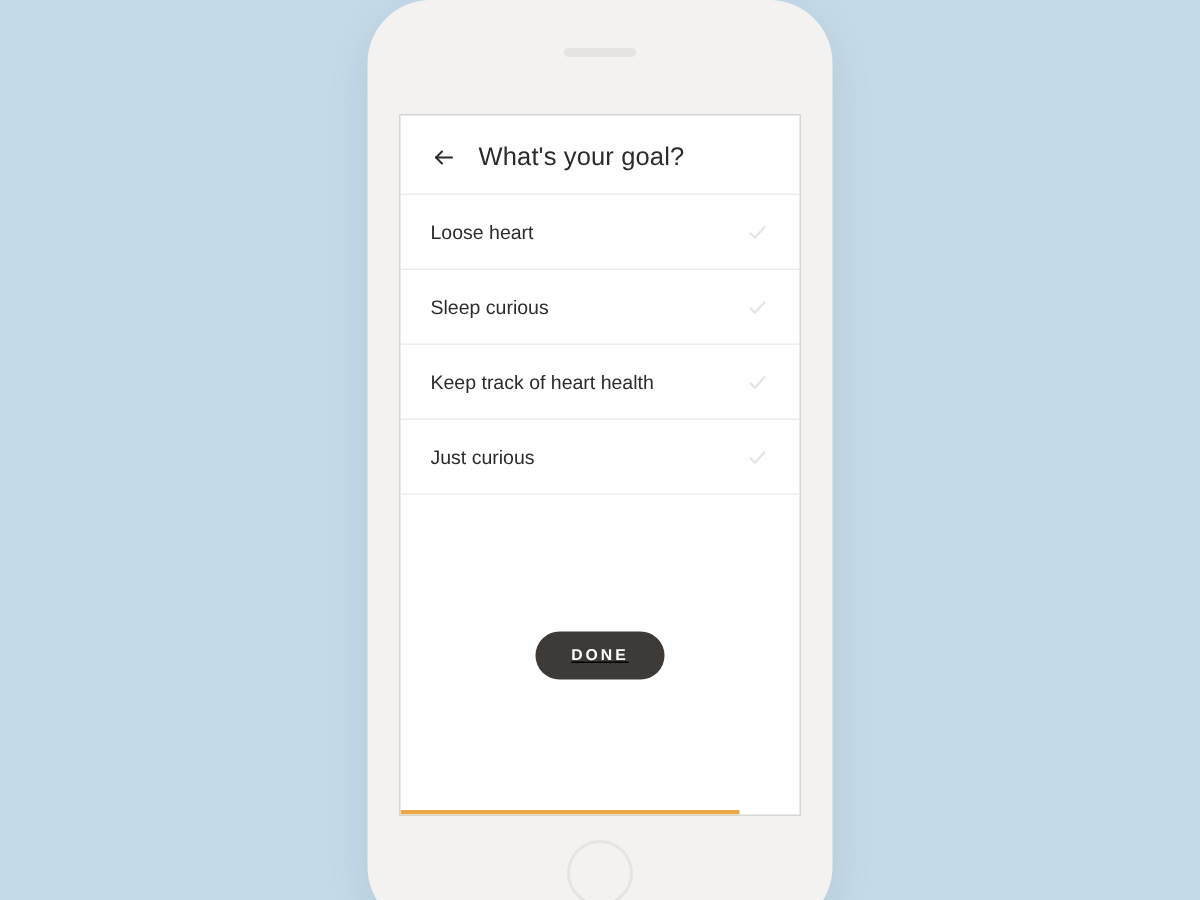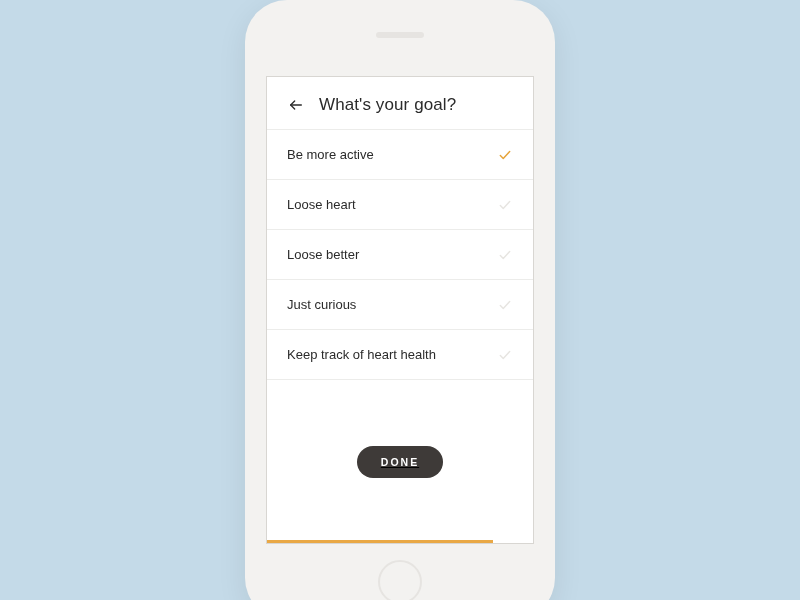--- a/index.html
+++ b/index.html
@@ -190,58 +190,50 @@
             <line x1="20" y1="12" x2="4" y2="12"></line>
             <polyline points="10 18 4 12 10 6"></polyline>
           </svg>
         </div>
         <div class="page-title">What's your goal?</div>
       </div>
     </div>
 
     <div class="options">
 
-      <div class="option">
-        <span class="option-label">Be more active</span>
-        <span class="check selected">
-          <svg viewBox="0 0 24 24" fill="none" stroke-width="2.5" stroke-linecap="round" stroke-linejoin="round">
-            <polyline points="4 13 9 18 20 6"></polyline>
-          </svg>
-        </span>
-      </div>
 
       <div class="option">
         <span class="option-label">Loose heart</span>
         <span class="check unselected">
           <svg viewBox="0 0 24 24" fill="none" stroke-width="2.5" stroke-linecap="round" stroke-linejoin="round">
             <polyline points="4 13 9 18 20 6"></polyline>
           </svg>
         </span>
       </div>
 
       <div class="option">
-        <span class="option-label">Loose better</span>
+        <span class="option-label">Sleep curious</span>
+        <span class="check unselected">
+          <svg viewBox="0 0 24 24" fill="none" stroke-width="2.5" stroke-linecap="round" stroke-linejoin="round">
+            <polyline points="4 13 9 18 20 6"></polyline>
+          </svg>
+        </span>
+      </div>
+
+      <div class="option">
+        <span class="option-label">Keep track of heart health</span>
         <span class="check unselected">
           <svg viewBox="0 0 24 24" fill="none" stroke-width="2.5" stroke-linecap="round" stroke-linejoin="round">
             <polyline points="4 13 9 18 20 6"></polyline>
           </svg>
         </span>
       </div>
 
       <div class="option">
         <span class="option-label">Just curious</span>
-        <span class="check unselected">
-          <svg viewBox="0 0 24 24" fill="none" stroke-width="2.5" stroke-linecap="round" stroke-linejoin="round">
-            <polyline points="4 13 9 18 20 6"></polyline>
-          </svg>
-        </span>
-      </div>
-
-      <div class="option">
-        <span class="option-label">Keep track of heart health</span>
         <span class="check unselected">
           <svg viewBox="0 0 24 24" fill="none" stroke-width="2.5" stroke-linecap="round" stroke-linejoin="round">
             <polyline points="4 13 9 18 20 6"></polyline>
           </svg>
         </span>
       </div>
 
     </div>
 
     <div class="footer">

